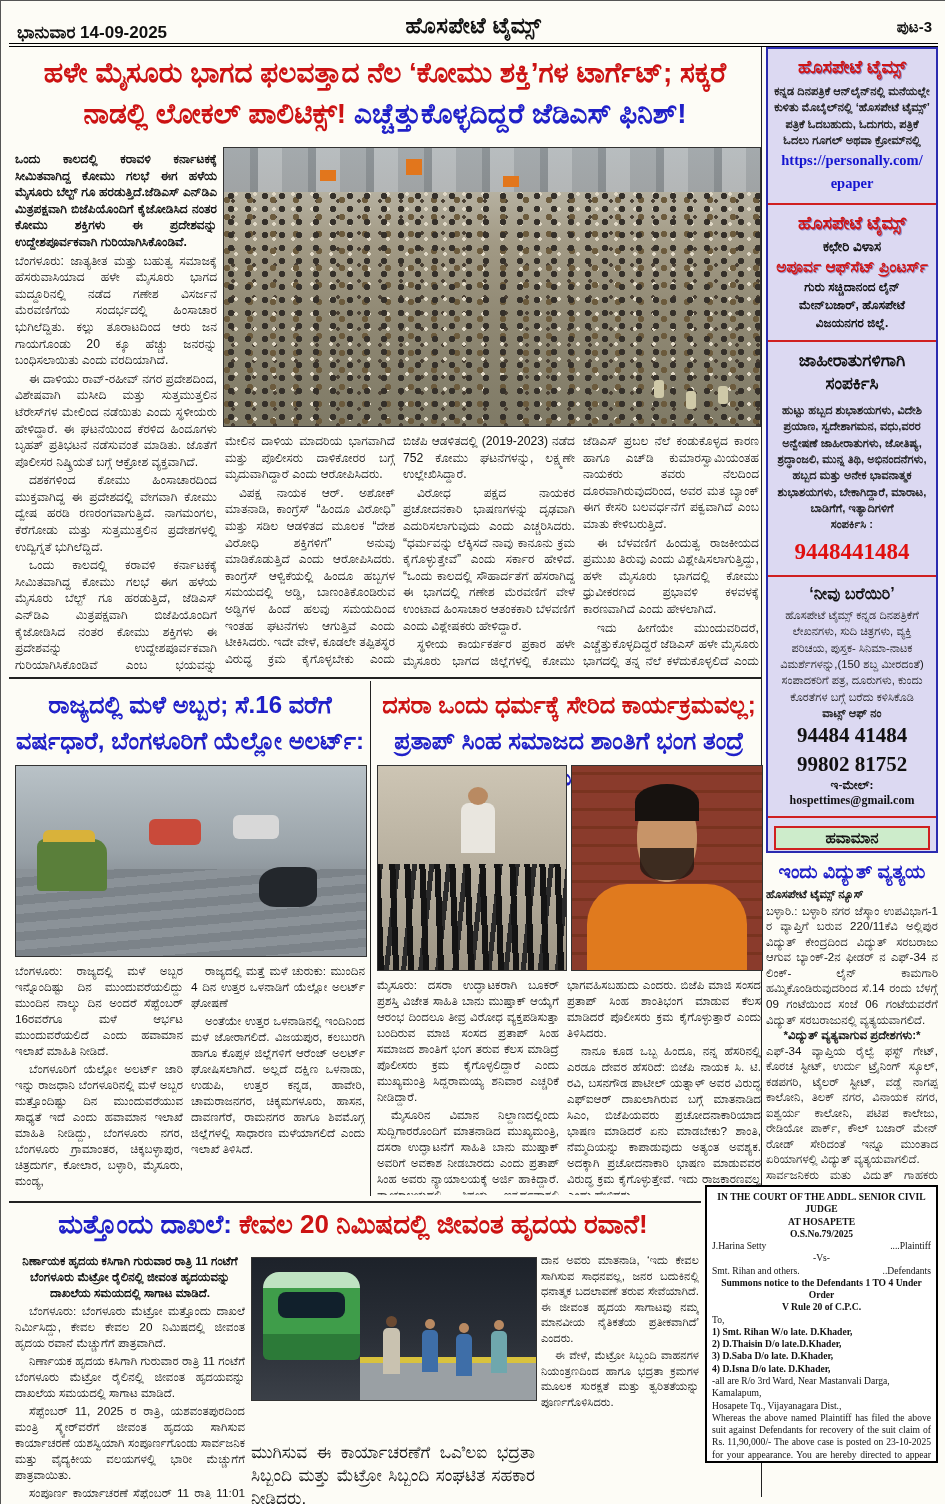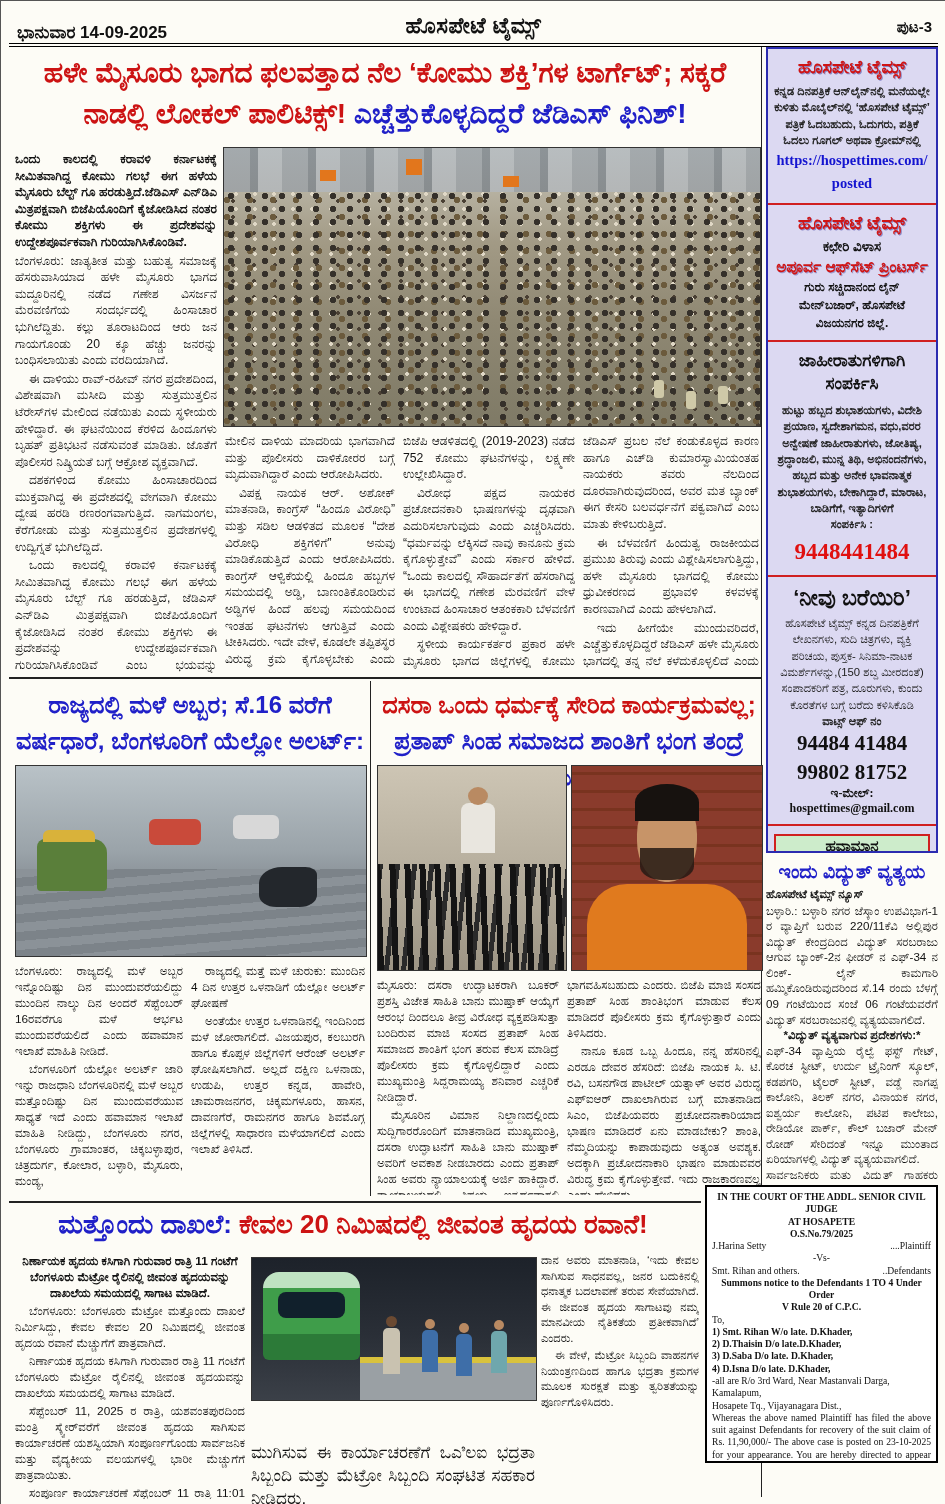--- a/index.html
+++ b/index.html
@@ -72,21 +72,21 @@
   .side-sec{padding:6px 5px 8px 5px;border-bottom:2px solid #d02020;text-align:center;}
   .side-sec:last-child{border-bottom:none;}
   .side-logo{color:#d01414;font-weight:bold;font-size:18px;text-shadow:1px 1px 0 #8888c8;margin:2px 0 5px 0;}
   .side-text{font-size:11.3px;line-height:1.45;font-weight:bold;color:#222;}
   .side-link{font-family:"Liberation Serif",serif;font-weight:bold;color:#1414d0;font-size:14.5px;line-height:1.6;}
   .office-line{font-size:12px;font-weight:bold;line-height:1.5;}
   .office-title{font-size:13.5px;font-weight:bold;margin:3px 0;}
   .printer{color:#d01414;font-weight:bold;font-size:15.5px;text-shadow:1px 1px 0 #9a9ad0;margin:2px 0;}
   .ads-head{font-size:17px;font-weight:bold;line-height:1.35;margin:2px 0 6px 0;}
   .big-phone{color:#e01010;font-weight:bold;font-size:23px;font-family:"Liberation Serif",serif;margin:6px 0 2px 0;}
-  .write-head{font-size:22px;font-weight:bold;margin:2px 0 4px 0;}
+  .write-head{font-size:16px;font-weight:bold;margin:2px 0 4px 0;}
   .phone2{font-weight:bold;font-size:21px;font-family:"Liberation Serif",serif;line-height:1.35;}
   .email{font-size:12px;font-weight:bold;font-family:"Liberation Serif",serif;}
   .wx-band{background:#cdeccb;border:2px solid #d02020;font-weight:bold;text-align:center;margin:4px 1px;}
   .wx-band.big{font-size:15px;padding:1px 0;}
   
   .power{position:absolute;left:765px;top:860px;width:172px;height:318px;overflow:hidden;}
   .power-head{color:#2020c8;font-weight:bold;font-size:19px;text-align:center;line-height:1.2;margin-bottom:4px;}
   .byline{font-weight:bold;font-size:11.5px;margin:2px 0;}
   .power p{font-size:11.6px;line-height:1.34;text-align:justify;margin:0;text-indent:12px;}
   .power p.nofirst{text-indent:0;}
@@ -225,21 +225,21 @@
   <div class="col" style="left:540px;top:1252px;width:158px;height:246px;font-size:11.4px;">
     <p class="nofirst">ದಾನ ಅವರು ಮಾತನಾಡಿ, ‘ಇದು ಕೇವಲ ಸಾಗಿಸುವ ಸಾಧನವಲ್ಲ, ಜನರ ಬದುಕಿನಲ್ಲಿ ಧನಾತ್ಮಕ ಬದಲಾವಣೆ ತರುವ ಸೇವೆಯಾಗಿದೆ. ಈ ಜೀವಂತ ಹೃದಯ ಸಾಗಾಟವು ನಮ್ಮ ಮಾನವೀಯ ನೈತಿಕತೆಯ ಪ್ರತೀಕವಾಗಿದೆ’ ಎಂದರು.</p>
     <p>ಈ ವೇಳೆ, ಮೆಟ್ರೋ ಸಿಬ್ಬಂದಿ ವಾಹನಗಳ ನಿಯಂತ್ರಣದಿಂದ ಹಾಗೂ ಭದ್ರತಾ ಕ್ರಮಗಳ ಮೂಲಕ ಸುರಕ್ಷತೆ ಮತ್ತು ತ್ವರಿತತೆಯನ್ನು ಪೂರ್ಣಗೊಳಿಸಿದರು.</p>
 
   </div>
 
   <div class="sidebar">
     <div class="side-sec">
       <div class="side-logo">ಹೊಸಪೇಟೆ ಟೈಮ್ಸ್</div>
       <div class="side-text">ಕನ್ನಡ ದಿನಪತ್ರಿಕೆ ಆನ್‌ಲೈನ್‌ನಲ್ಲಿ ಮನೆಯಲ್ಲೇ ಕುಳಿತು ಮೊಬೈಲ್‌ನಲ್ಲಿ ‘ಹೊಸಪೇಟೆ ಟೈಮ್ಸ್’ ಪತ್ರಿಕೆ ಓದಬಹುದು, ಓದುಗರು, ಪತ್ರಿಕೆ ಓದಲು ಗೂಗಲ್ ಅಥವಾ ಕ್ರೋಮ್‌ನಲ್ಲಿ</div>
-      <div class="side-link">https://hospettimes.com/ posted</div>
+      <div class="side-link">https://personally.com/ epaper</div>
     </div>
     <div class="side-sec">
       <div class="side-logo">ಹೊಸಪೇಟೆ ಟೈಮ್ಸ್</div>
       <div class="office-title">ಕಛೇರಿ ವಿಳಾಸ</div>
       <div class="printer">ಅಪೂರ್ವ ಆಫ್‌ಸೆಟ್ ಪ್ರಿಂಟರ್ಸ್</div>
       <div class="office-line">ಗುರು ಸಚ್ಚಿದಾನಂದ ಲೈನ್</div>
       <div class="office-line">ಮೇನ್‌ಬಜಾರ್, ಹೊಸಪೇಟೆ</div>
       <div class="office-line">ವಿಜಯನಗರ ಜಿಲ್ಲೆ.</div>
     </div>
     <div class="side-sec">

